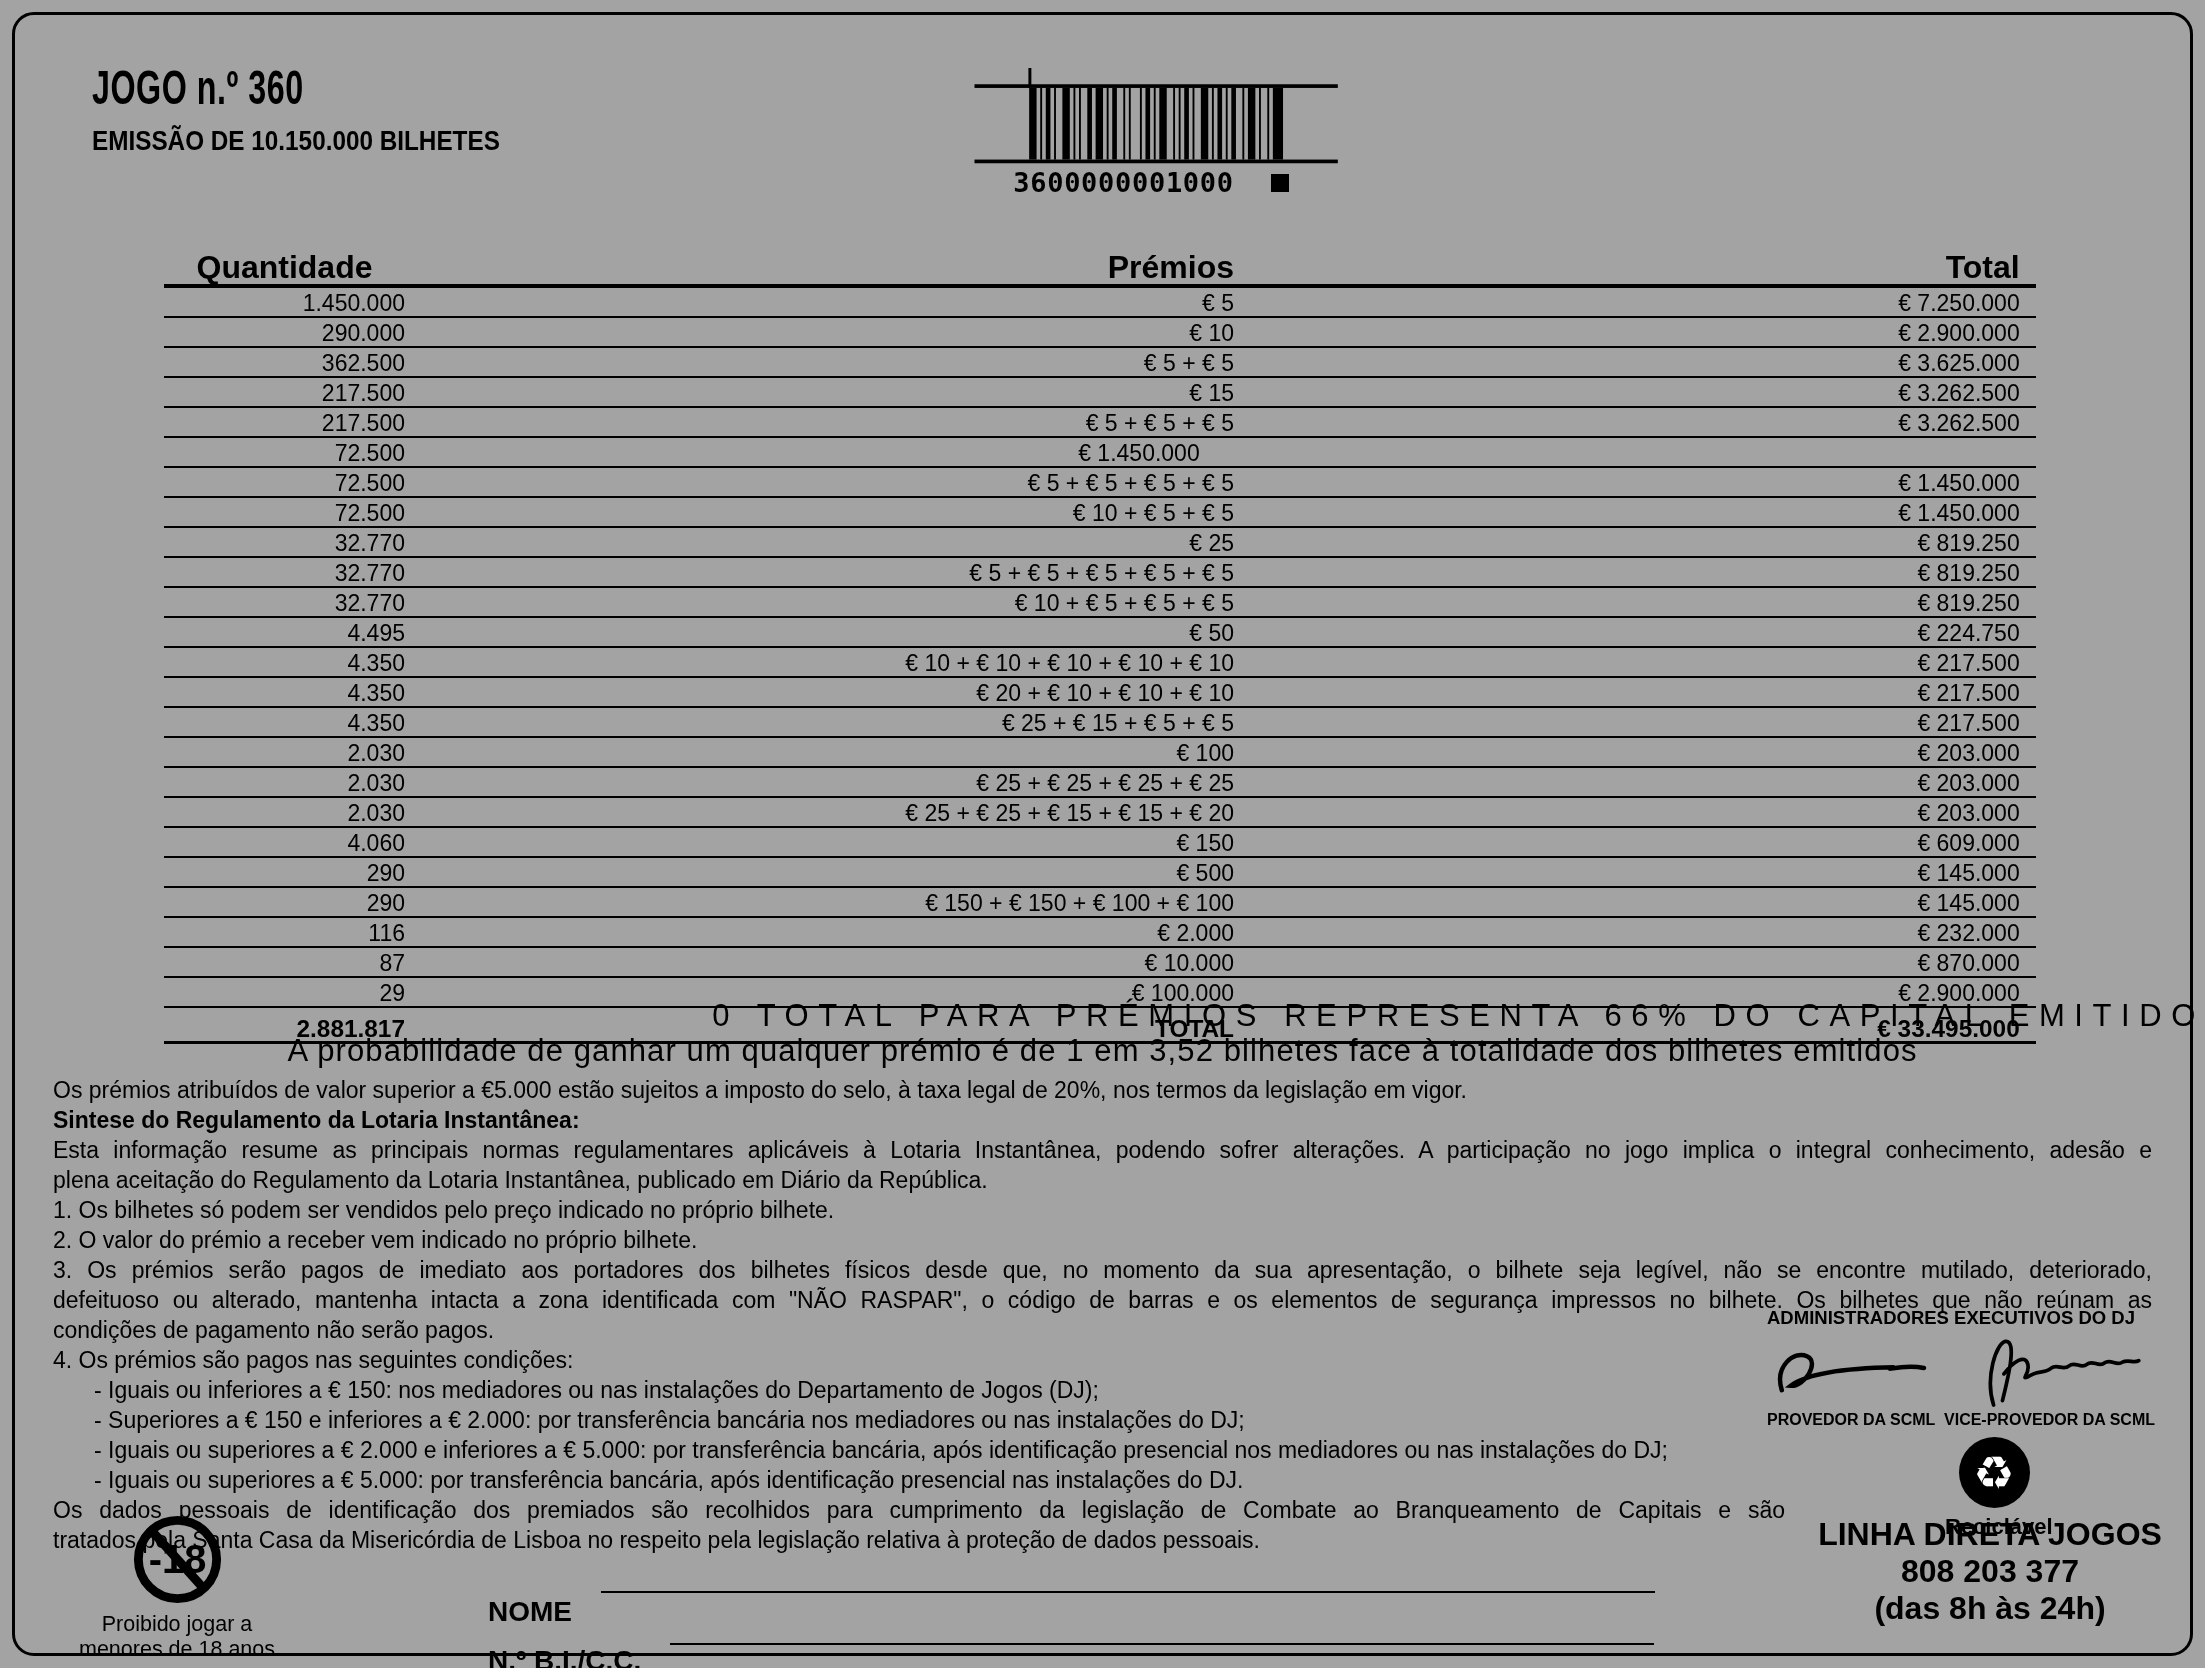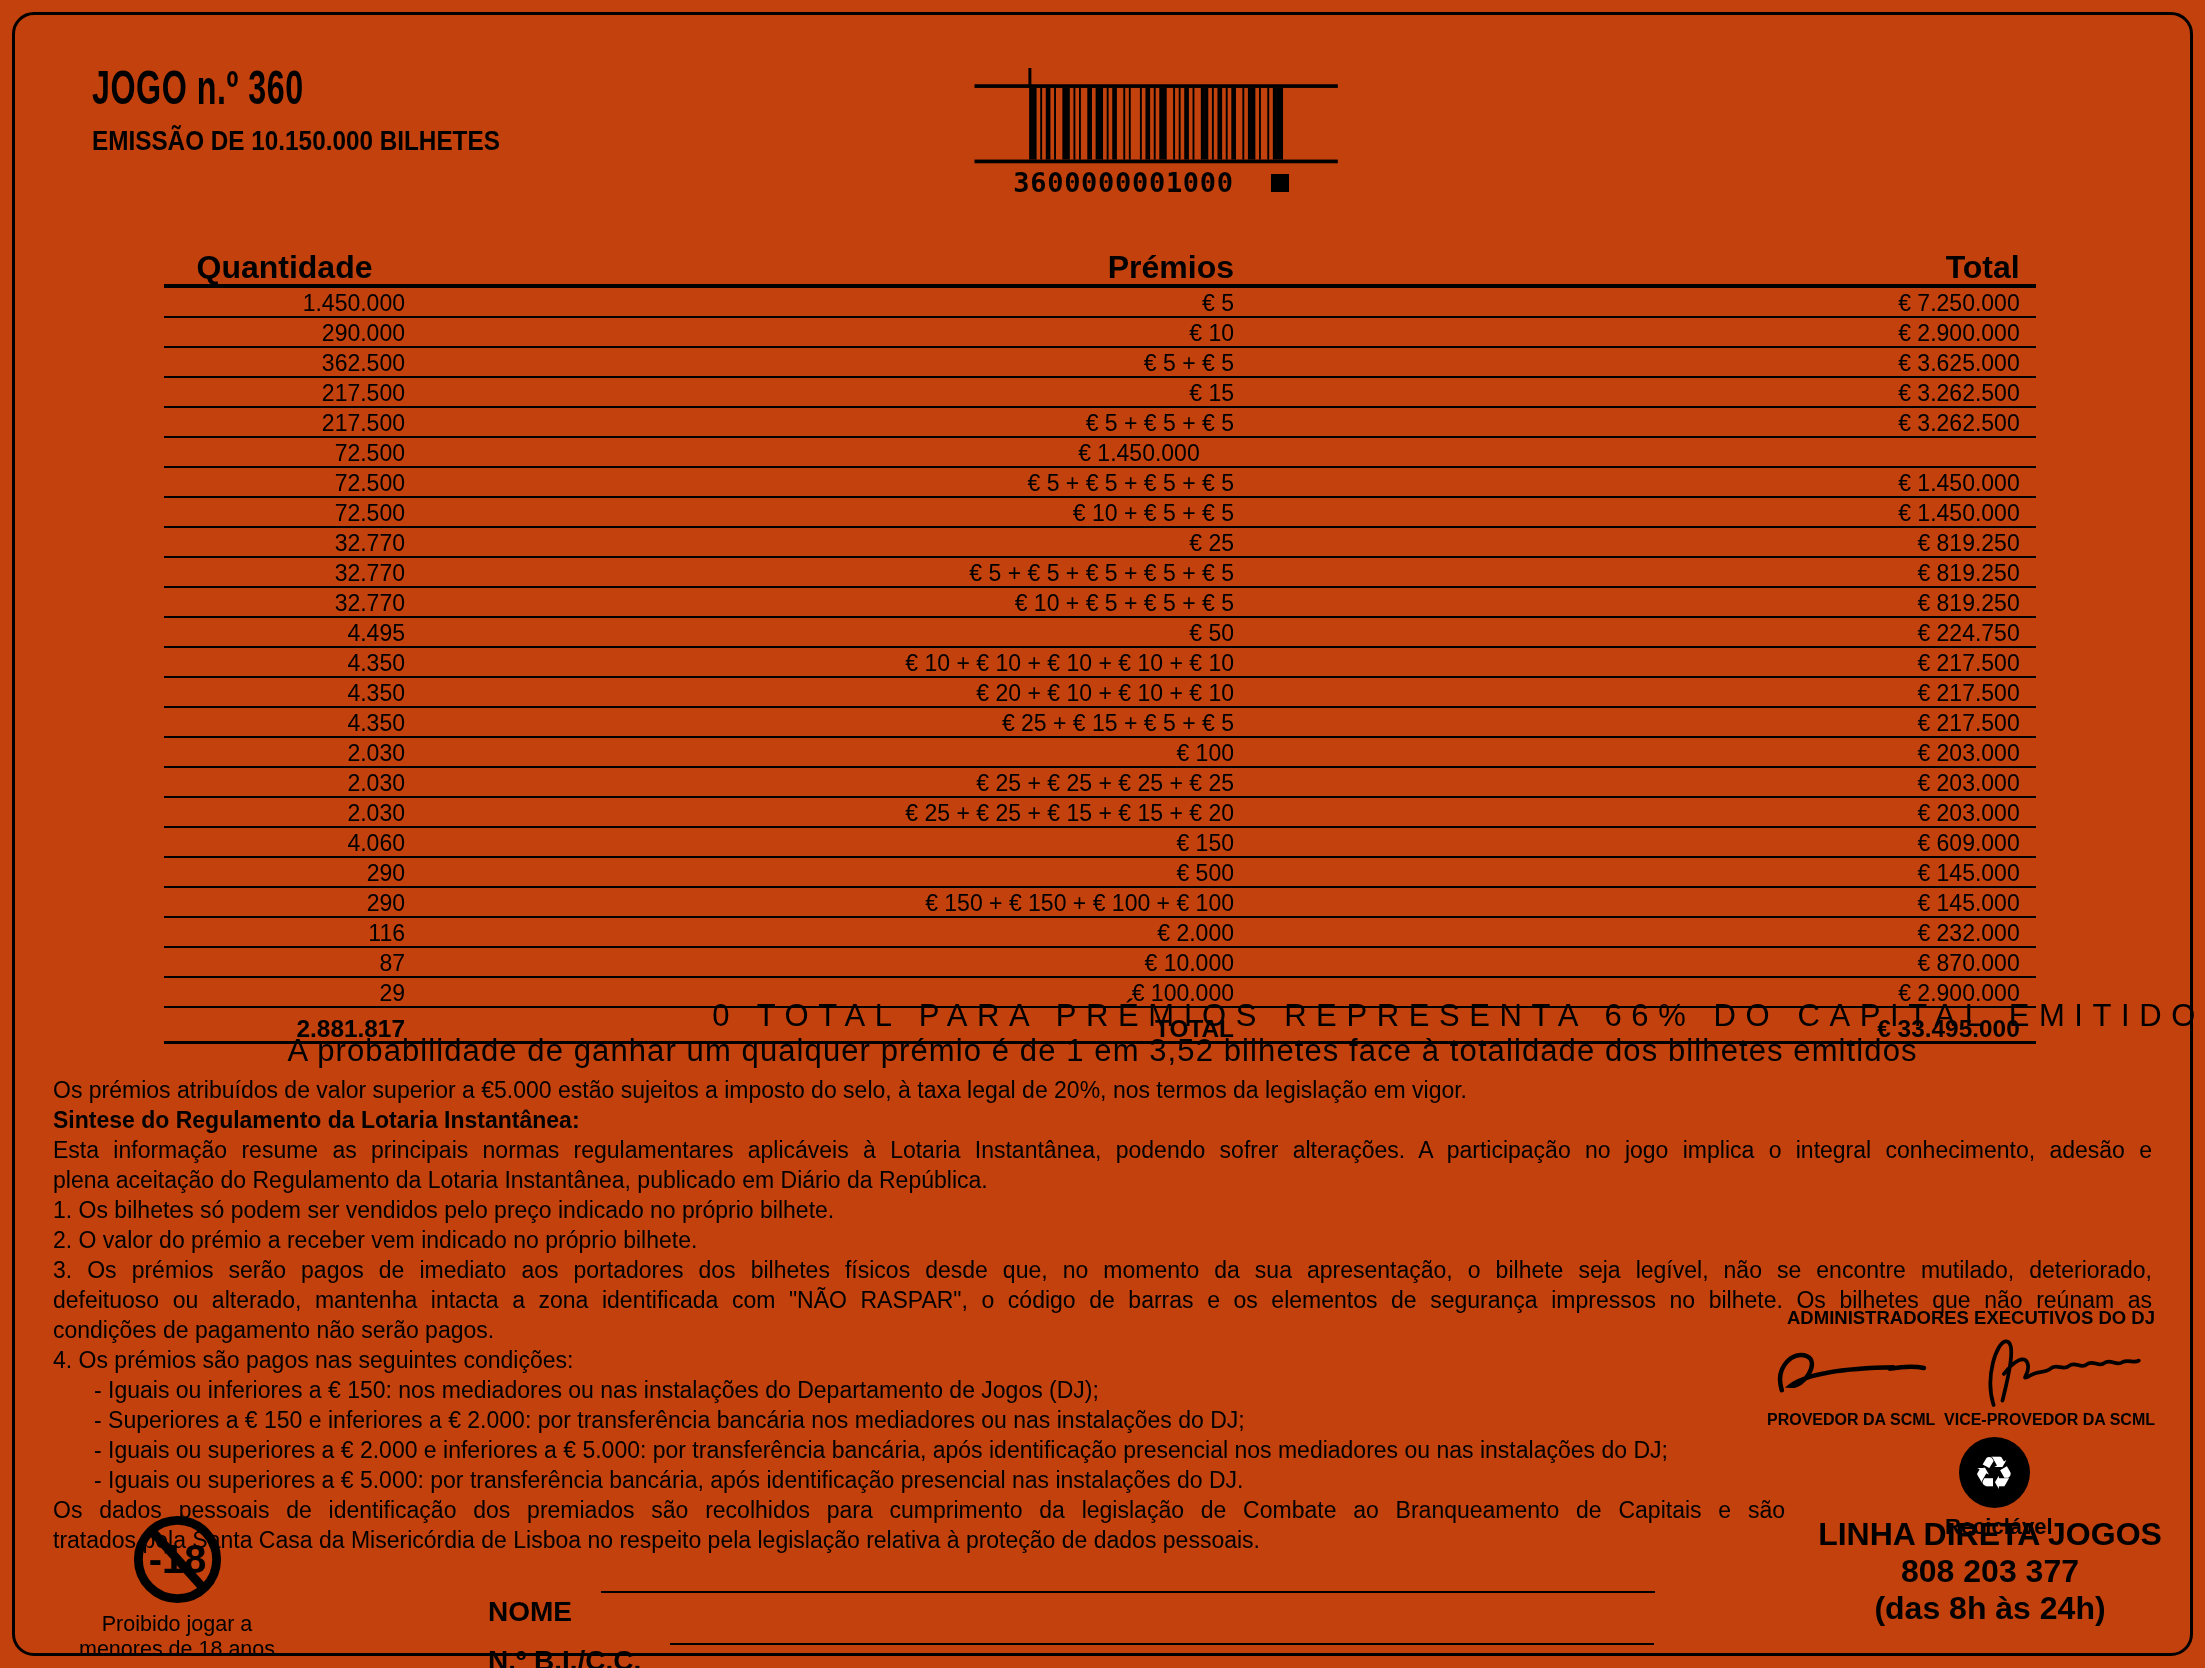--- a/index.html
+++ b/index.html
@@ -1,16 +1,16 @@
 <!DOCTYPE html>
 <html style="font-size:12px"><head>
 <meta charset="utf-8">
 <style>
   html,body{margin:0;padding:0;background:#fff;}
-  .page{position:relative;width:2205px;height:1668px;background:#c2410c;color:#000;
+  .page{position:relative;width:2205px;height:1668px;background:#a3a3a3;color:#000;
         font-family:"Liberation Sans",sans-serif;overflow:hidden;}
   .sheet-border{position:absolute;inset:12px;border:3.7px solid #000;border-radius:22px;pointer-events:none;}
 
   
   .game-head{position:absolute;left:92px;top:64px;}
   .game-no{font-size:43px;font-weight:700;letter-spacing:0.7px;transform:scale(.75,1.1);
            transform-origin:0 50%;white-space:nowrap;}
   .emission{margin-top:13.3px;font-size:27px;font-weight:700;transform:scaleX(.9);
             transform-origin:0 50%;white-space:nowrap;}
 
@@ -45,21 +45,21 @@
 
   
   .legal{position:absolute;left:53px;top:1075px;width:2099px;font-size:23px;line-height:30px;}
   .legal p{margin:0;white-space:nowrap;}
   .legal p.j{text-align:justify;text-align-last:justify;}
   .legal p.b{font-weight:700;}
   .legal p.ind{padding-left:41px;}
   .legal p.w24{width:1732px;}
 
   
-  .sig-block{position:absolute;left:1767px;top:1307px;width:388px;text-align:right;}
+  .sig-block{position:absolute;left:1767px;top:1307px;width:388px;text-align:left;}
   .sig-title{font-size:18.5px;font-weight:700;white-space:nowrap;}
   .sig-svg{display:block;width:388px;height:80px;margin-top:1.5px;}
   .sig-labels{display:flex;justify-content:space-between;font-size:16px;font-weight:700;}
 
   
   .recycle{position:absolute;left:1945px;top:1437px;width:98px;text-align:center;}
   .rec-circle{width:71px;height:71px;border-radius:50%;background:#000;color:#fff;font-size:46px;
               line-height:73px;margin:0 auto;font-family:"DejaVu Sans",sans-serif;}
   .rec-label{font-weight:700;font-size:22px;margin-top:6px;}
 

